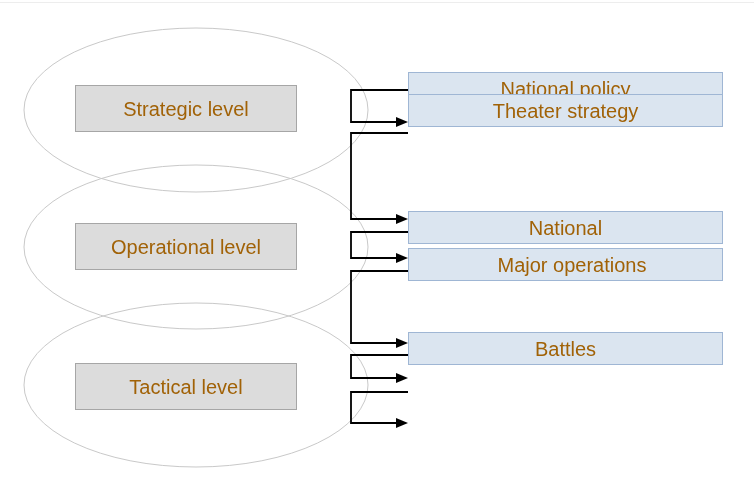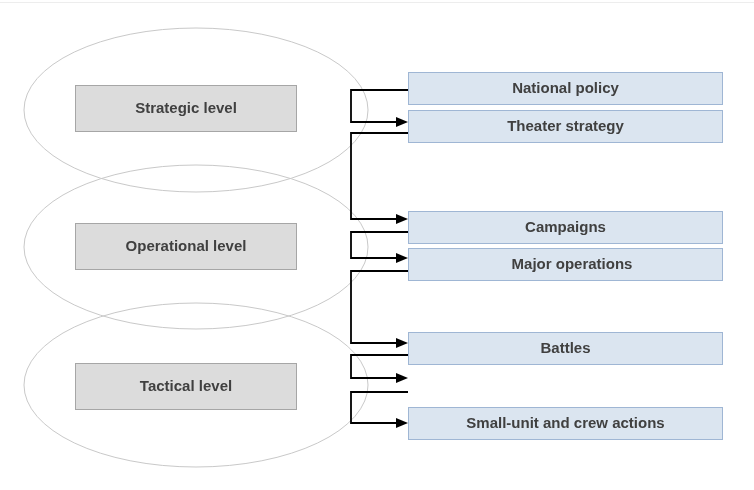--- a/index.html
+++ b/index.html
@@ -41,44 +41,43 @@
   .arrowhead {
     fill: var(--connector, #000000);
   }
   .box {
     position: absolute;
     box-sizing: border-box;
     display: flex;
     align-items: center;
     justify-content: center;
     text-align: center;
-    font-size: 15px;
-    color: #404040;
+    font-size: 20px;
+    color: #a16207;
     line-height: 1.1;
-    font-weight: bold;
   }
   .box-level {
     left: 75px;
     width: 222px;
     height: 47px;
     background: var(--level-box-fill, #dcdcdc);
     border: 1px solid var(--level-box-border, #a6a6a6);
   }
   .box-activity {
     left: 408px;
     width: 315px;
     height: 33px;
     background: var(--activity-box-fill, #dbe5f0);
     border: 1px solid var(--activity-box-border, #9fb6d4);
   }
   #box-strategic    { top: 85px; }
   #box-operational  { top: 223px; }
   #box-tactical     { top: 363px; }
   #box-national-policy  { top: 72px; }
-  #box-theater-strategy { top: 110px; justify-content: center; }
+  #box-theater-strategy { top: 94px; justify-content: center; }
   #box-campaigns        { top: 211px; }
   #box-major-operations { top: 248px; padding-left: 13px; }
   #box-battles          { top: 332px; text-align: center; }
   #box-engagements      { top: 370px; }
   #box-small-unit       { top: 407px; }
 </style>
 </head>
 <body>
 
 <div class="canvas">
@@ -114,25 +113,22 @@
     <span>Operational level</span>
   </div>
 
   <div class="box box-activity" id="box-national-policy">
     <span>National policy</span>
   </div>
   <div class="box box-activity" id="box-theater-strategy">
     <span>Theater strategy</span>
   </div>
   <div class="box box-activity" id="box-campaigns">
-    <span>Campaigns</span>
+    <span>National</span>
   </div>
   <div class="box box-activity" id="box-major-operations">
     <span>Major operations</span>
   </div>
   <div class="box box-activity" id="box-battles">
     <span>Battles</span>
   </div>
-  <div class="box box-activity" id="box-small-unit">
-    <span>Small-unit and crew actions</span>
-  </div>
 
 </div>
 
 </body></html>

